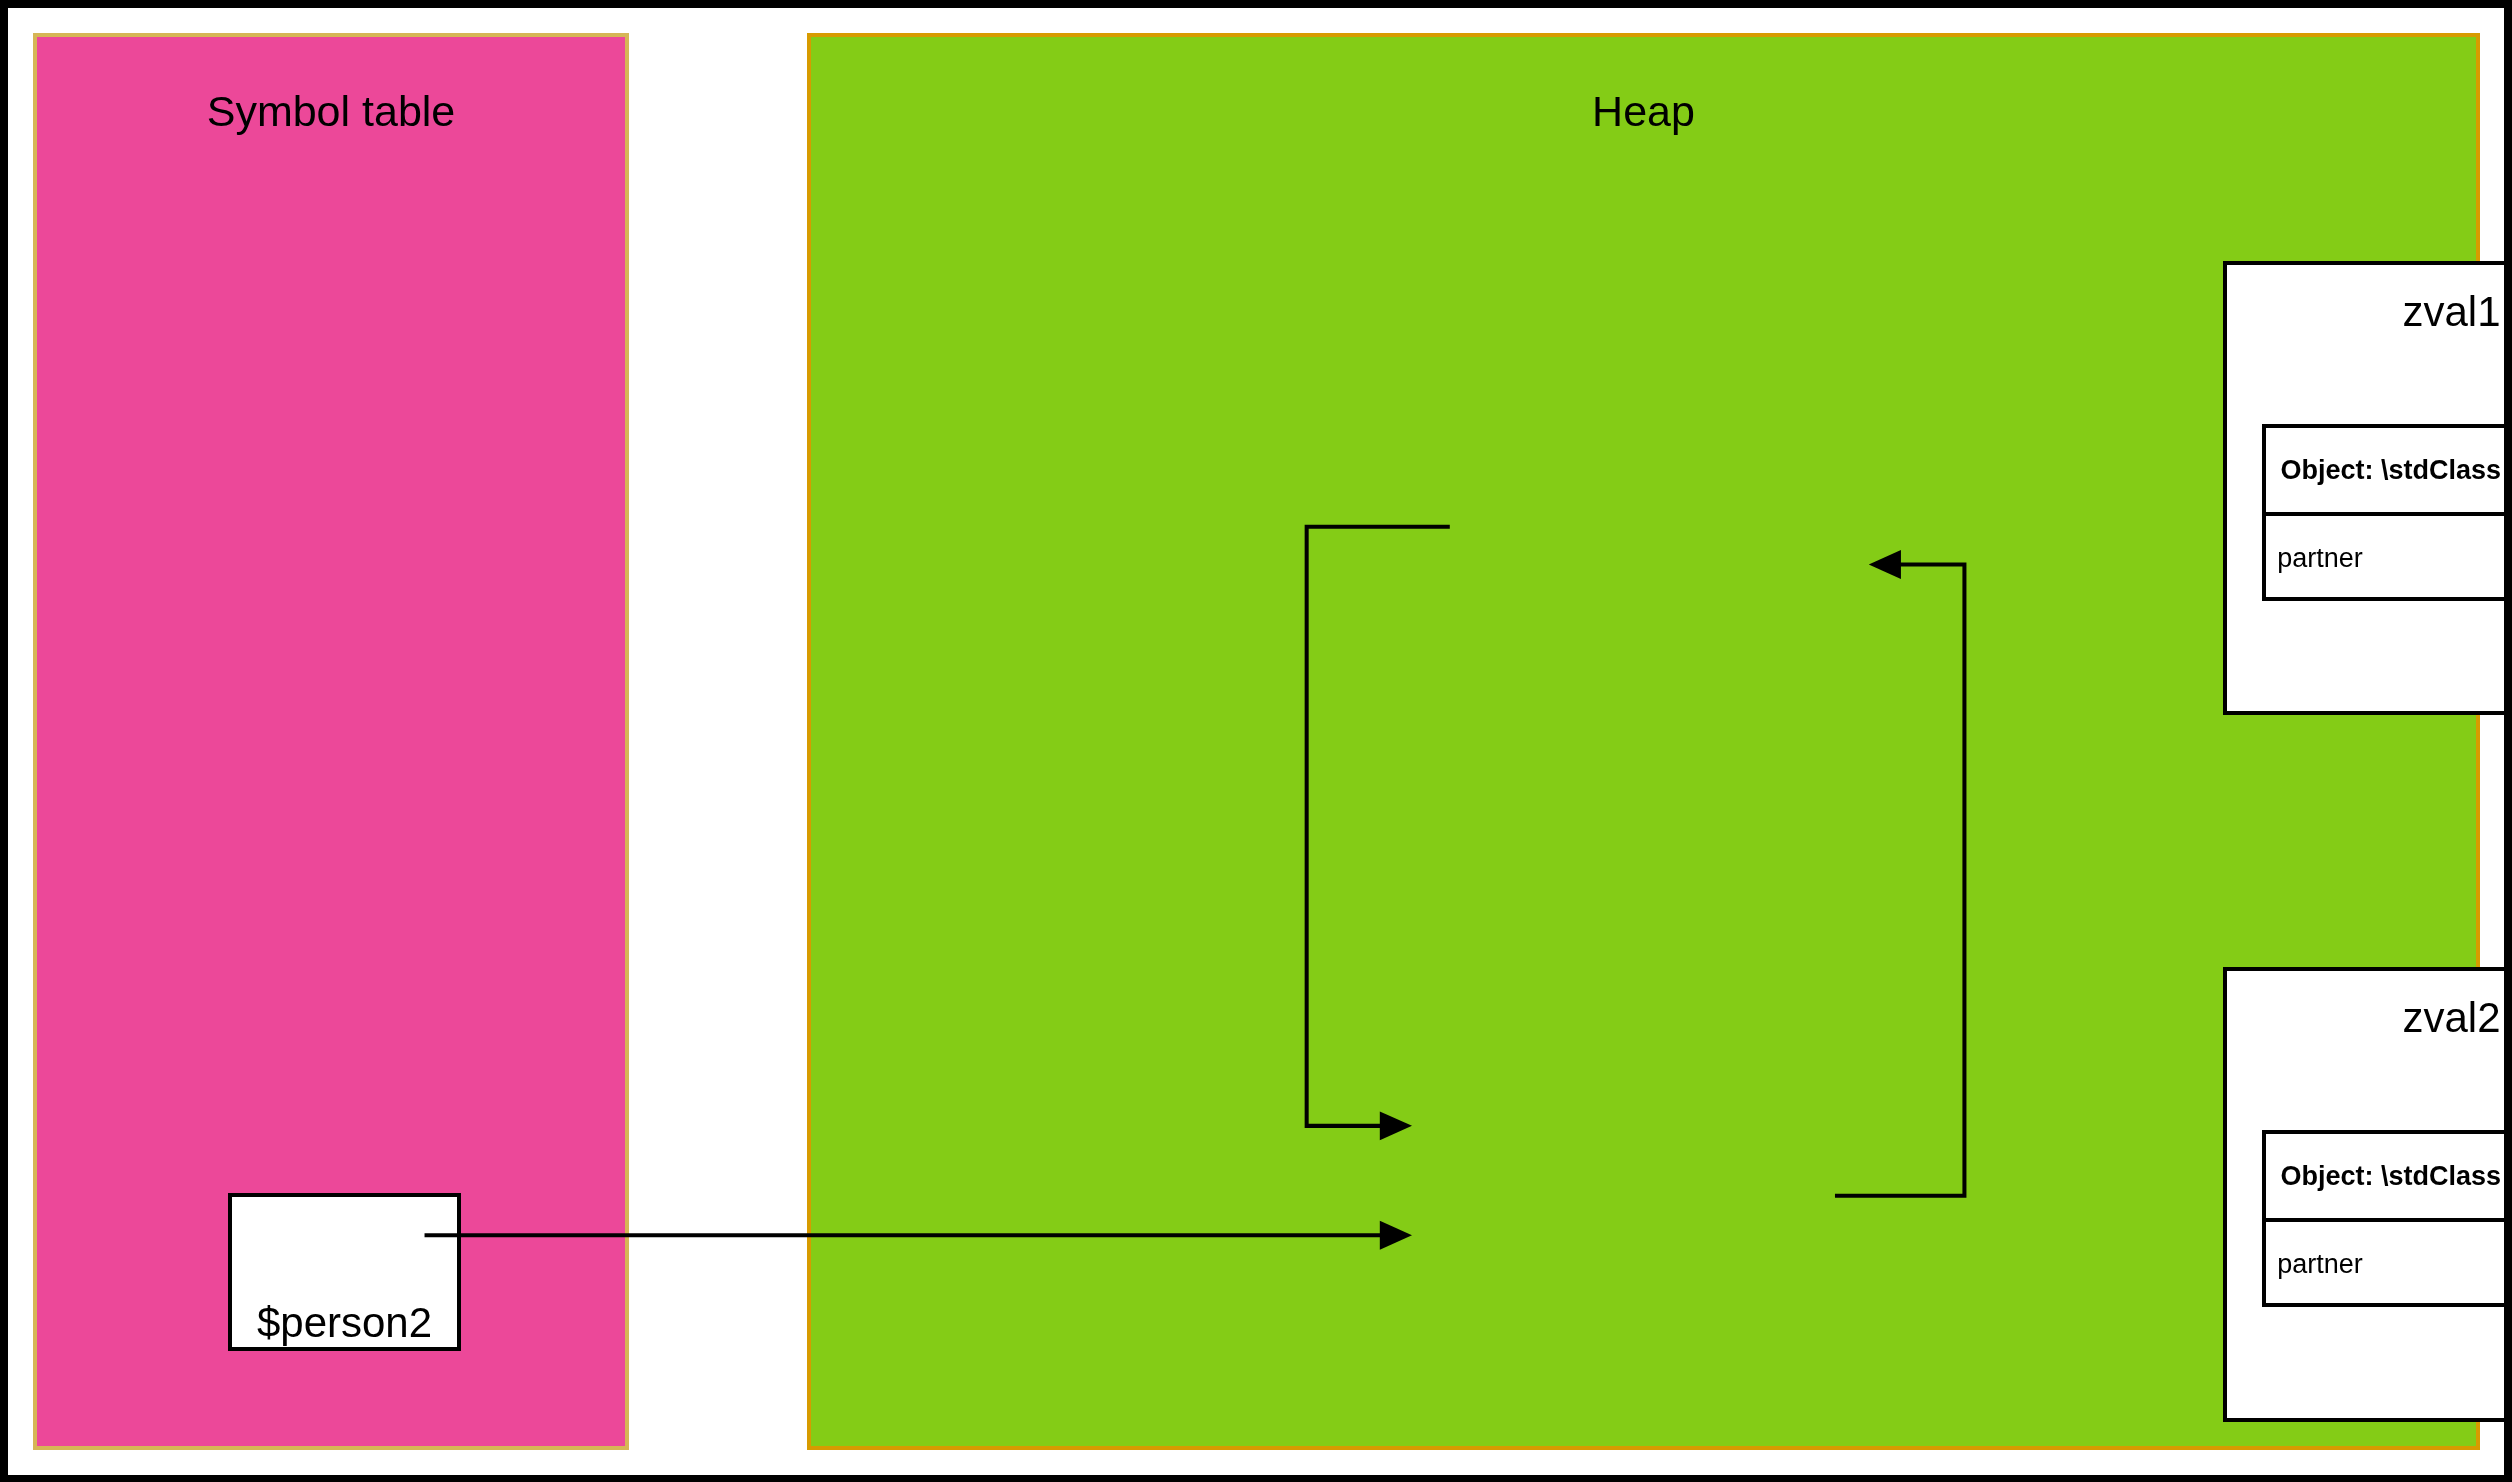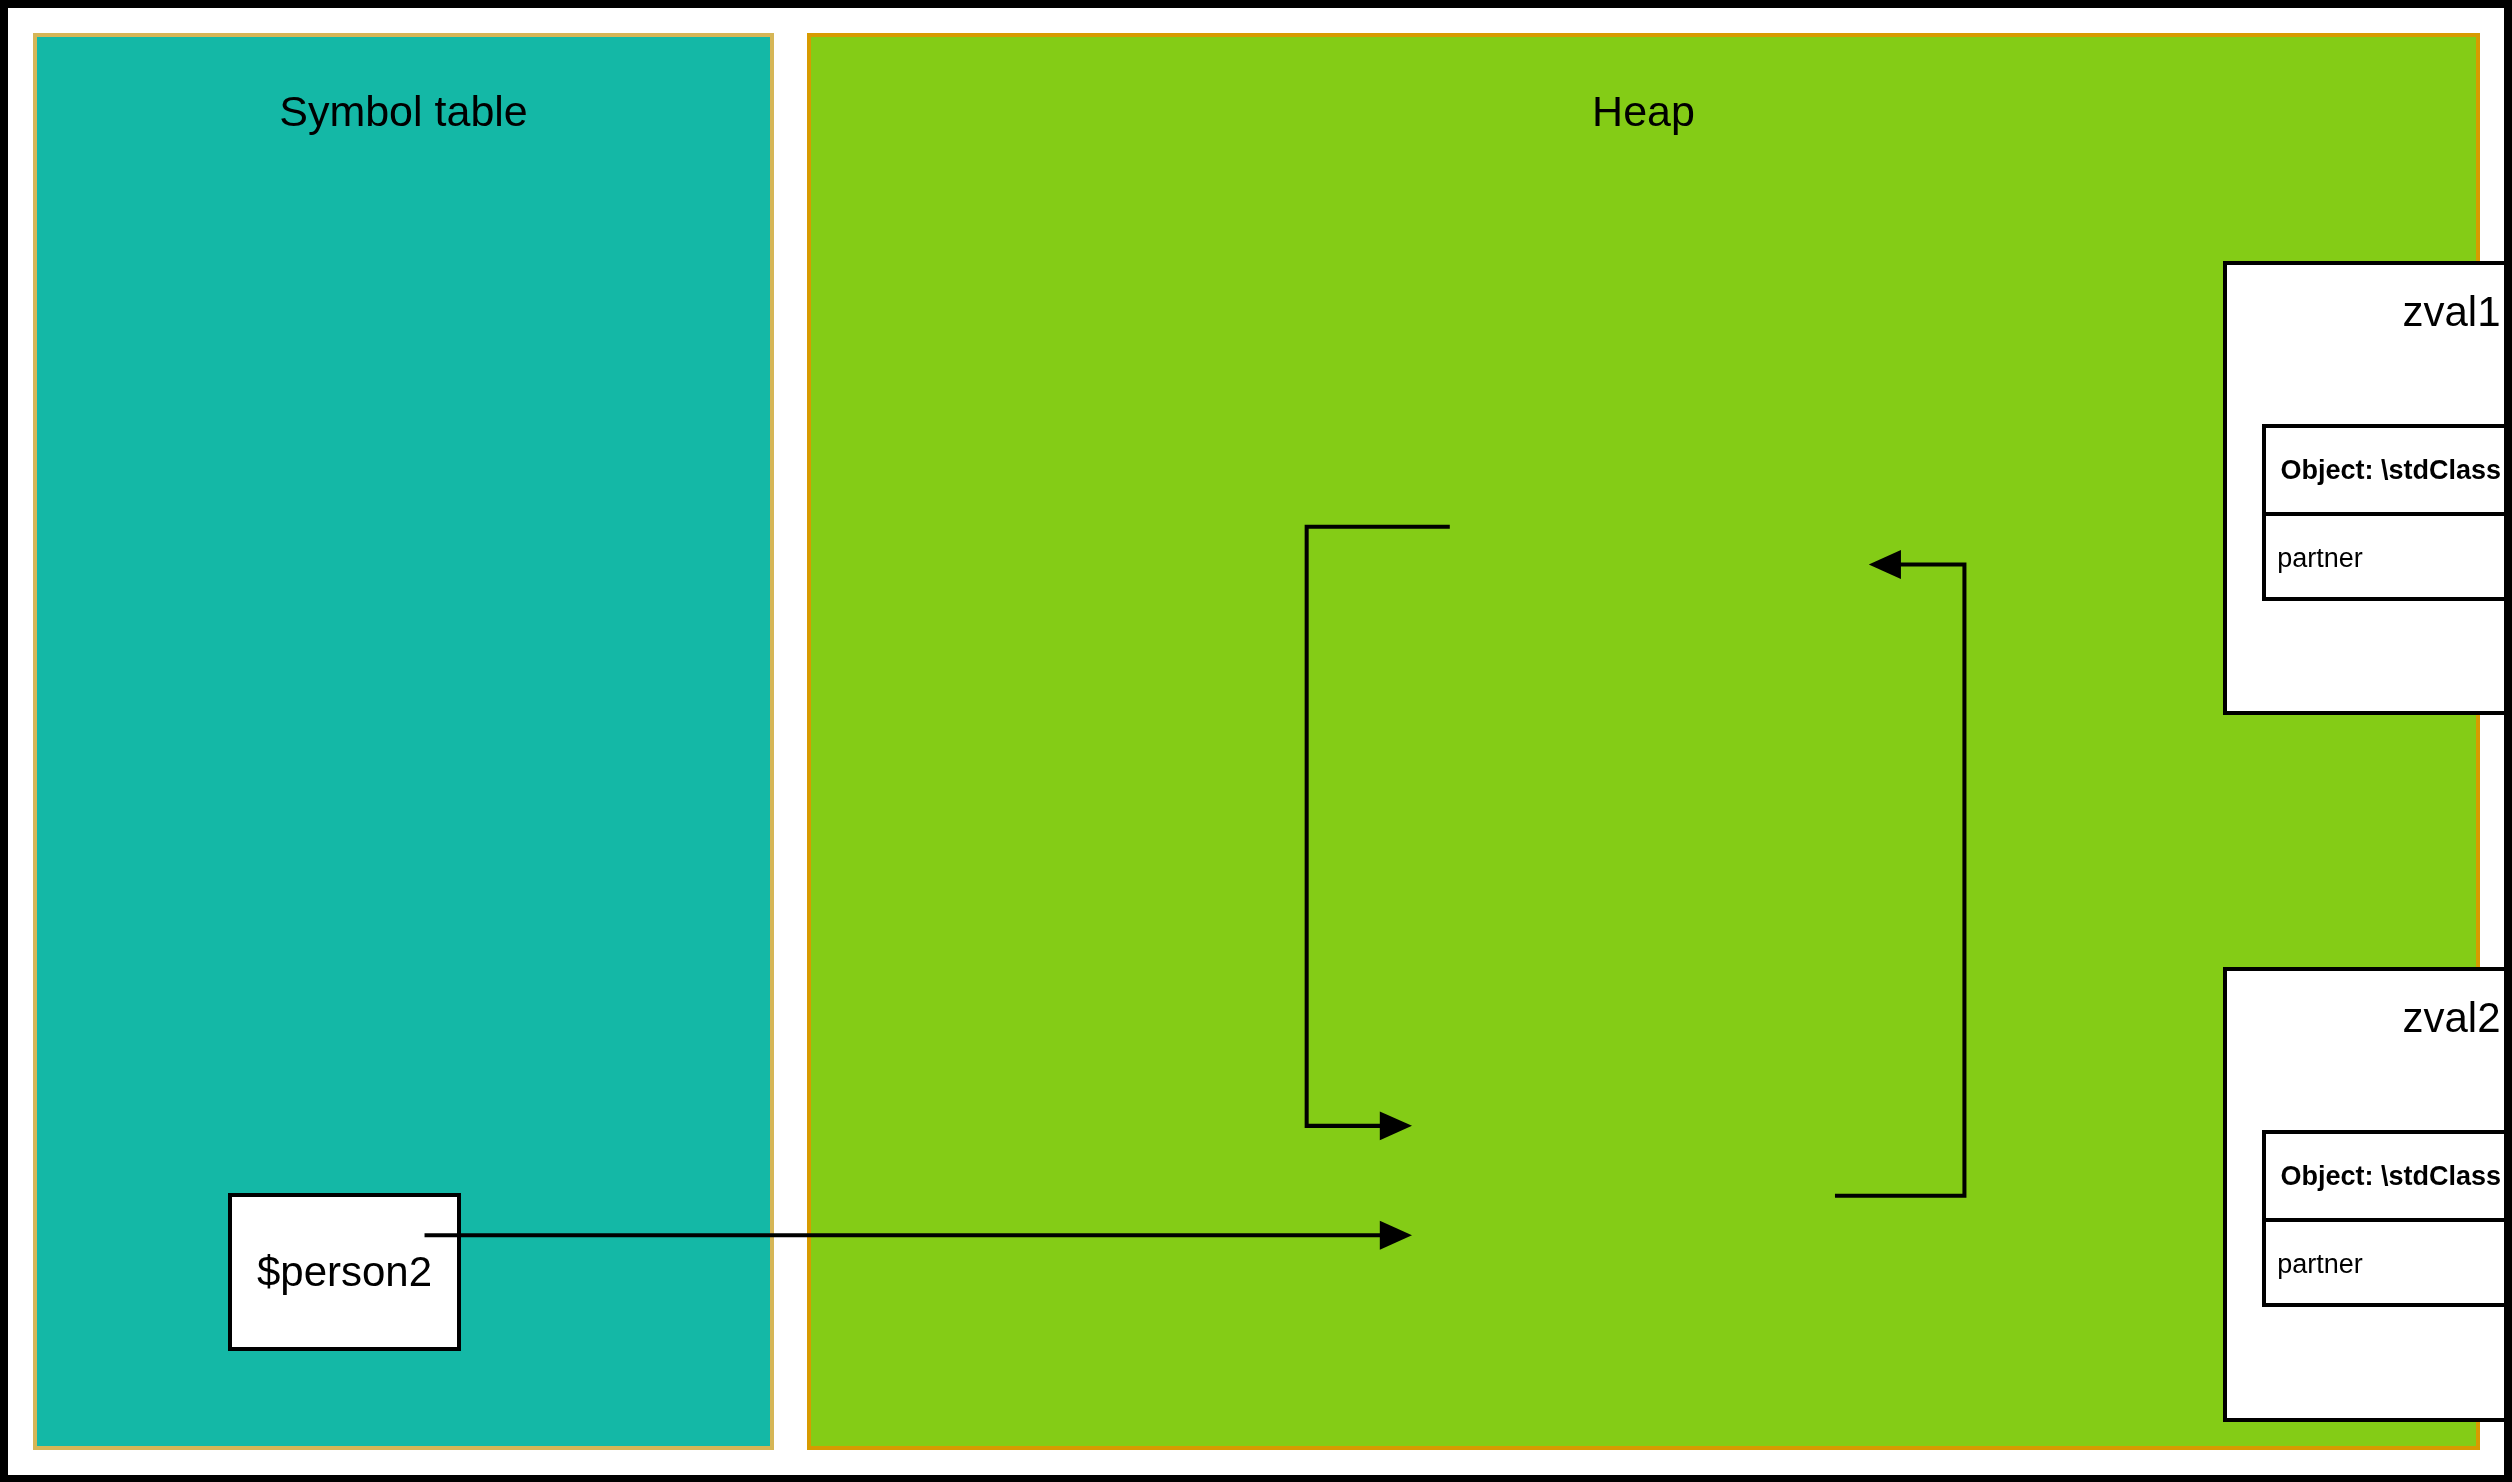--- a/index.html
+++ b/index.html
@@ -18,23 +18,23 @@
     overflow: hidden;
   }
   
   .panel {
     position: absolute;
     box-sizing: border-box;
   }
   #symbol-table-panel {
     left: 25px;
     top: 25px;
-    width: 741px;
+    width: 596px;
     height: 1417px;
-    background: #14b8a6;
+    background: #ec4899;
     border: 4.8px solid #d6b656;
     padding-left: 32px;
   }
   #heap-panel {
     left: 799px;
     top: 25px;
     width: 1673px;
     height: 1417px;
     background: #84cc16;
     border: 4.8px solid #d79b00;
@@ -120,21 +120,21 @@
   #person2-box {
     position: absolute;
     left: 191px;
     top: 1156px;
     width: 233px;
     height: 158px;
     box-sizing: border-box;
     background: #ffffff;
     border: 4.8px solid #000000;
     display: flex;
-    align-items: center;
+    align-items: flex-end;
     justify-content: center;
     font-size: 42px;
     color: #000000;
     white-space: nowrap;
   }
 
   
   #edges {
     position: absolute;
     left: 0;

